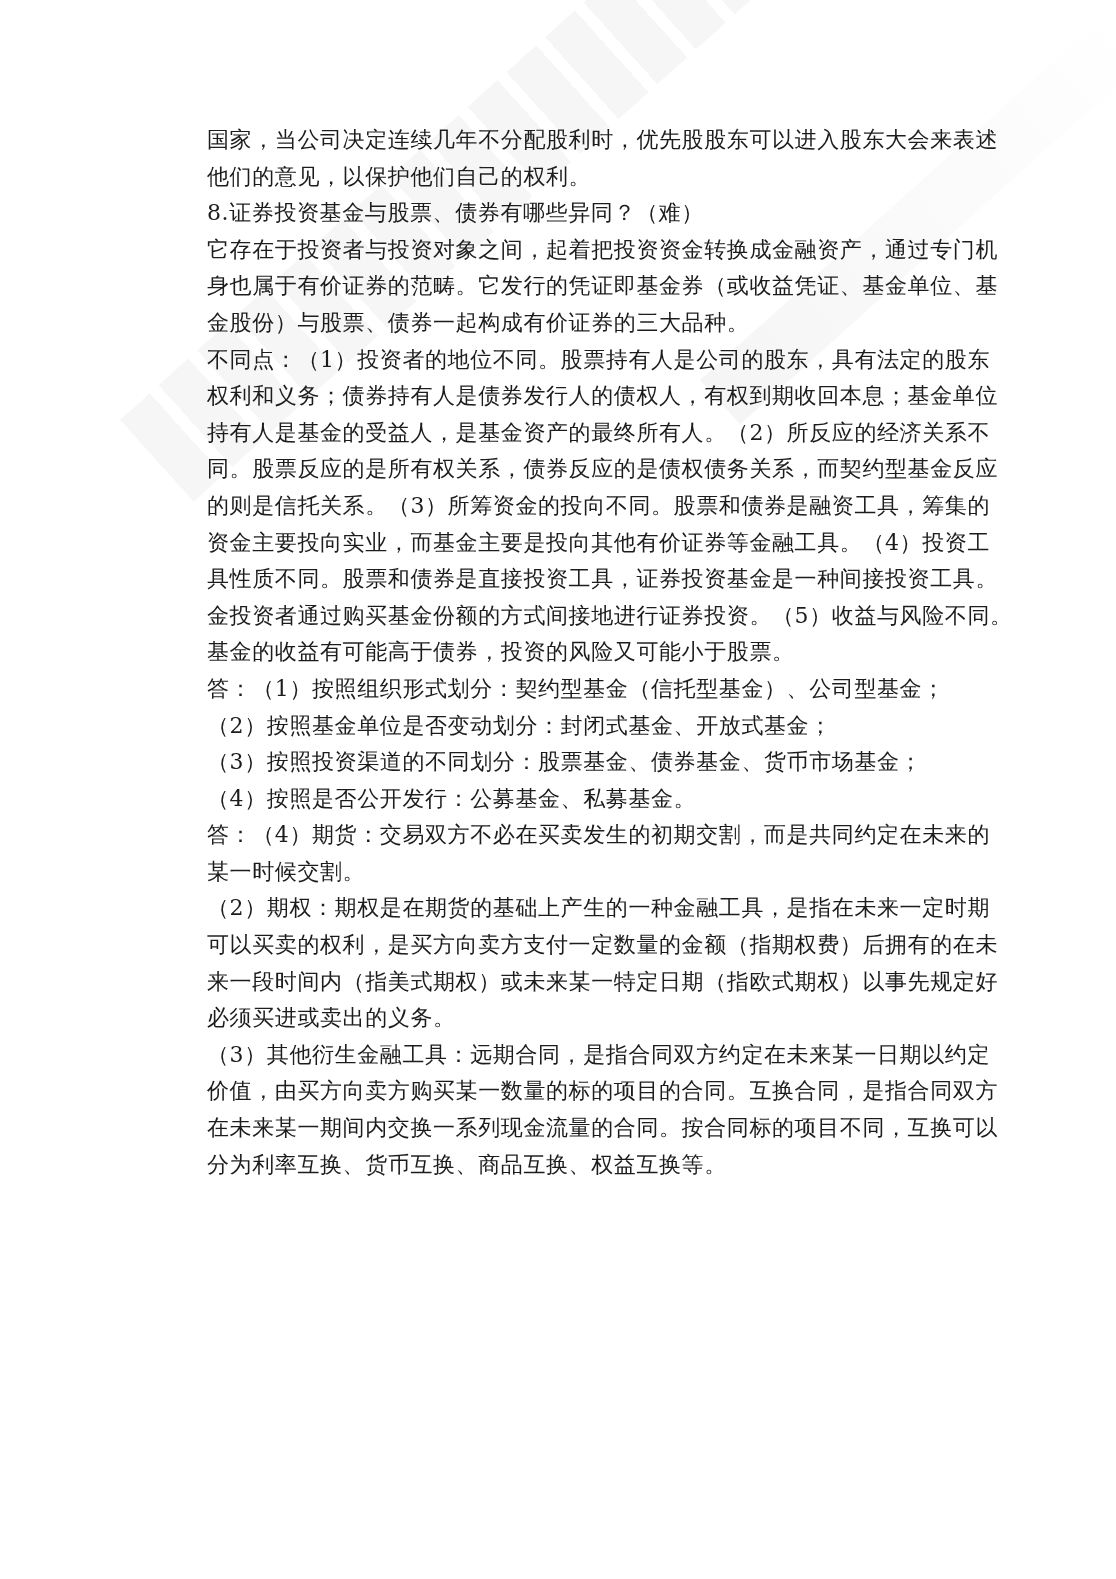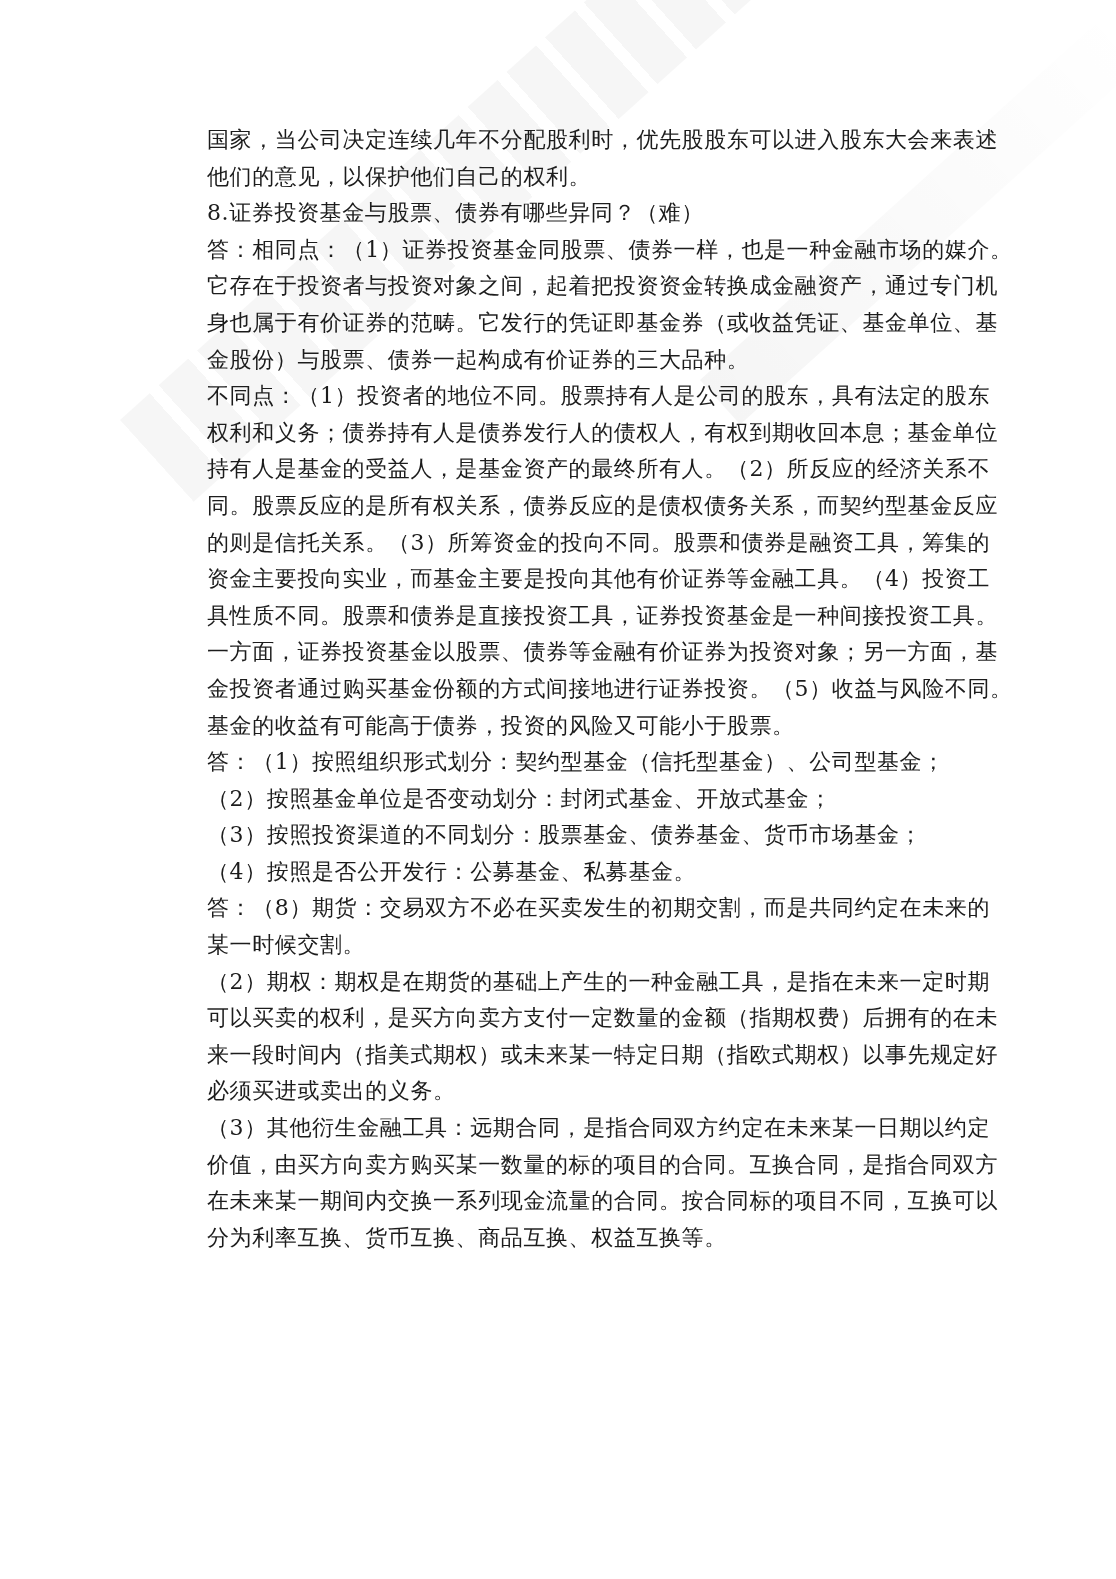--- a/index.html
+++ b/index.html
@@ -51,39 +51,37 @@
 </head>
 <body>
 
 <div class="watermark"></div>
 <div class="watermark2"></div>
 
 <div class="page" id="page">
   <div class="line justify">国家，当公司决定连续几年不分配股利时，优先股股东可以进入股东大会来表述</div>
   <div class="line">他们的意见，以保护他们自己的权利。</div>
   <div class="line">8.证券投资基金与股票、债券有哪些异同？（难）</div>
-  <div class="line justify">答：相同点：（1）证券投资基金同股票、债券一样，也是一种金融市场的媒介。</div>
   <div class="line justify">它存在于投资者与投资对象之间，起着把投资资金转换成金融资产，通过专门机</div>
   <div class="line justify">身也属于有价证券的范畴。它发行的凭证即基金券（或收益凭证、基金单位、基</div>
   <div class="line">金股份）与股票、债券一起构成有价证券的三大品种。</div>
   <div class="line justify">不同点：（1）投资者的地位不同。股票持有人是公司的股东，具有法定的股东</div>
   <div class="line justify">权利和义务；债券持有人是债券发行人的债权人，有权到期收回本息；基金单位</div>
   <div class="line justify">持有人是基金的受益人，是基金资产的最终所有人。（2）所反应的经济关系不</div>
   <div class="line justify">同。股票反应的是所有权关系，债券反应的是债权债务关系，而契约型基金反应</div>
   <div class="line justify">的则是信托关系。（3）所筹资金的投向不同。股票和债券是融资工具，筹集的</div>
   <div class="line justify">资金主要投向实业，而基金主要是投向其他有价证券等金融工具。（4）投资工</div>
   <div class="line justify">具性质不同。股票和债券是直接投资工具，证券投资基金是一种间接投资工具。</div>
-  <div class="line justify">一方面，证券投资基金以股票、债券等金融有价证券为投资对象；另一方面，基</div>
   <div class="line justify">金投资者通过购买基金份额的方式间接地进行证券投资。（5）收益与风险不同。</div>
   <div class="line">基金的收益有可能高于债券，投资的风险又可能小于股票。</div>
   <div class="line">答：（1）按照组织形式划分：契约型基金（信托型基金）、公司型基金；</div>
   <div class="line">（2）按照基金单位是否变动划分：封闭式基金、开放式基金；</div>
   <div class="line">（3）按照投资渠道的不同划分：股票基金、债券基金、货币市场基金；</div>
   <div class="line">（4）按照是否公开发行：公募基金、私募基金。</div>
-  <div class="line justify">答：（8）期货：交易双方不必在买卖发生的初期交割，而是共同约定在未来的</div>
+  <div class="line justify">答：（4）期货：交易双方不必在买卖发生的初期交割，而是共同约定在未来的</div>
   <div class="line">某一时候交割。</div>
   <div class="line justify">（2）期权：期权是在期货的基础上产生的一种金融工具，是指在未来一定时期</div>
   <div class="line justify">可以买卖的权利，是买方向卖方支付一定数量的金额（指期权费）后拥有的在未</div>
   <div class="line justify">来一段时间内（指美式期权）或未来某一特定日期（指欧式期权）以事先规定好</div>
   <div class="line">必须买进或卖出的义务。</div>
   <div class="line justify">（3）其他衍生金融工具：远期合同，是指合同双方约定在未来某一日期以约定</div>
   <div class="line justify">价值，由买方向卖方购买某一数量的标的项目的合同。互换合同，是指合同双方</div>
   <div class="line justify">在未来某一期间内交换一系列现金流量的合同。按合同标的项目不同，互换可以</div>
   <div class="line">分为利率互换、货币互换、商品互换、权益互换等。</div>
 </div>

